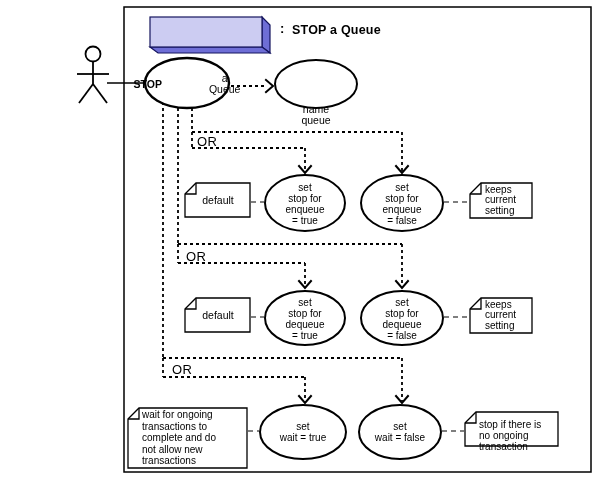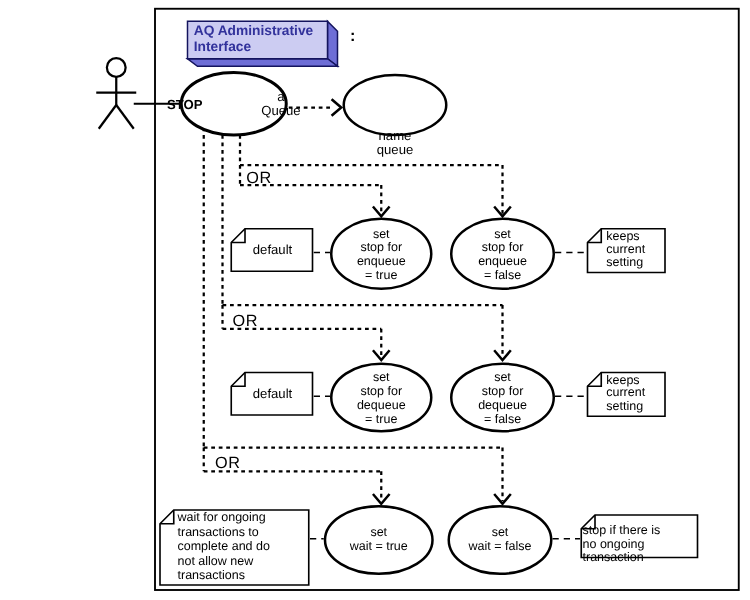--- a/index.html
+++ b/index.html
@@ -121,23 +121,22 @@
 
     <rect x="124" y="7" width="467" height="465" fill="none" stroke="#000" stroke-width="1.5"></rect>
 
     <g stroke="#14145e" stroke-width="1.2">
       <polygon points="262,17 270,25 270,53 262,47" fill="#6e6ed6"></polygon>
       <polygon points="150,47 262,47 270,53 158,53" fill="#6e6ed6"></polygon>
       <rect x="150" y="17" width="112" height="30" fill="#ccccf2"></rect>
     </g>
   </svg>
 
-  <div class="txt hdr-tag" style="left:155px;top:19px;width:104px;color:#32329b;">AQ Administrative
-Interface</div>
   <div class="txt hdr-sep" style="left:280px;top:21px;">:</div>
+  <div class="txt hdr-title" style="left:292px;top:23px;">STOP a Queue</div>
 
 
   <div class="txt uc-label uc-2col" style="left:147px;top:63px;width:80px;height:42px;">
     <span class="b" style="font-size:10.5px;">STOP</span>
     <span style="font-size:10.5px;margin-left:47px;">a Queue</span>
   </div>
 
   <div class="txt uc-label" style="left:276px;top:60px;width:80px;height:48px;font-size:10.5px;margin-top:31px;">name
 queue</div>
 
@@ -173,17 +172,17 @@
 
   <div class="txt note-label" style="left:128px;top:408px;width:119px;height:60px;padding-left:14px;box-sizing:border-box;line-height:11.5px;">wait for ongoing
 transactions to
 complete and do
 not allow new
 transactions</div>
   <div class="txt uc-label" style="left:258px;top:410px;width:90px;height:44px;line-height:11.5px;">set
 wait = true</div>
   <div class="txt uc-label" style="left:355px;top:410px;width:90px;height:44px;line-height:11.5px;">set
 wait = false</div>
-  <div class="txt note-label" style="left:465px;top:412px;width:93px;height:46px;padding-left:1px;box-sizing:border-box;line-height:11px;">stop if there is
+  <div class="txt note-label" style="left:465px;top:412px;width:93px;height:46px;padding-left:14px;box-sizing:border-box;line-height:11px;">stop if there is
 no ongoing
 transaction</div>
 
 </div>
 
 </body></html>

